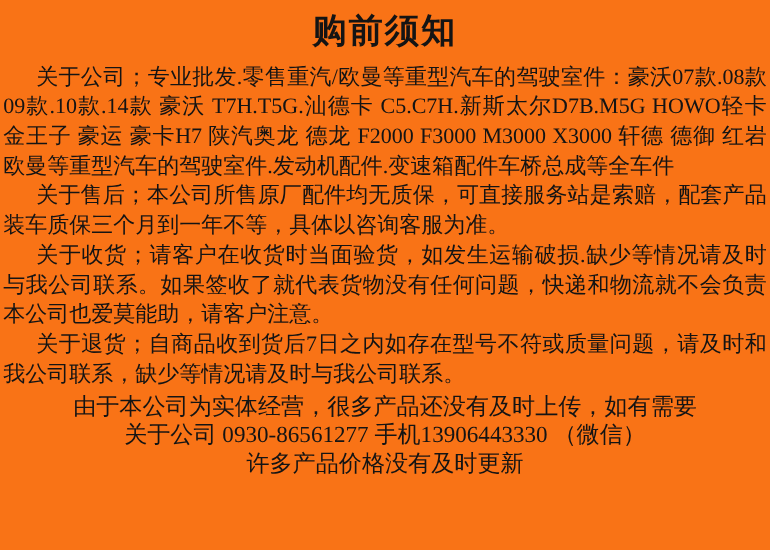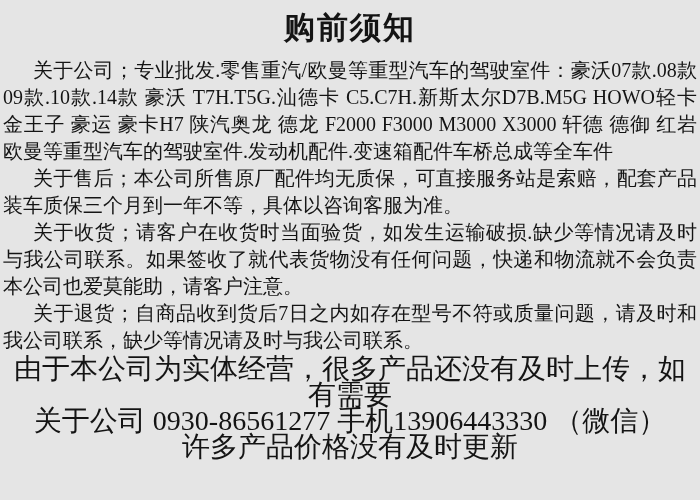--- a/index.html
+++ b/index.html
@@ -33,30 +33,30 @@
     line-height: 27px;
     text-align: justify;
     text-indent: 1.5em;
     word-break: break-all;
   }
   .closing {
     margin-top: 2px;
   }
   .closing p {
     margin: 0;
-    font-size: 28px;
+    font-size: 21px;
     line-height: 26px;
     text-align: center;
     text-indent: 0;
   }
 </style>
 </head>
 <body>
 
-<div class="page" style="color: rgb(20, 20, 20); background: #e5e5e5;">
+<div class="page" style="color: rgb(20, 20, 20); background: #f97316;">
 
   <h1 class="page-title">购前须知</h1>
 
   <div class="notice-body">
     <p>关于公司；专业批发.零售重汽/欧曼等重型汽车的驾驶室件：豪沃07款.08款09款.10款.14款 豪沃 T7H.T5G.汕德卡 C5.C7H.新斯太尔D7B.M5G HOWO轻卡 金王子 豪运 豪卡H7 陕汽奥龙 德龙 F2000 F3000 M3000 X3000 轩德 德御 红岩 欧曼等重型汽车的驾驶室件.发动机配件.变速箱配件车桥总成等全车件</p>
     <p>关于售后；本公司所售原厂配件均无质保，可直接服务站是索赔，配套产品装车质保三个月到一年不等，具体以咨询客服为准。</p>
     <p>关于收货；请客户在收货时当面验货，如发生运输破损.缺少等情况请及时与我公司联系。如果签收了就代表货物没有任何问题，快递和物流就不会负责本公司也爱莫能助，请客户注意。</p>
     <p>关于退货；自商品收到货后7日之内如存在型号不符或质量问题，请及时和我公司联系，缺少等情况请及时与我公司联系。</p>
 
     <div class="closing">

